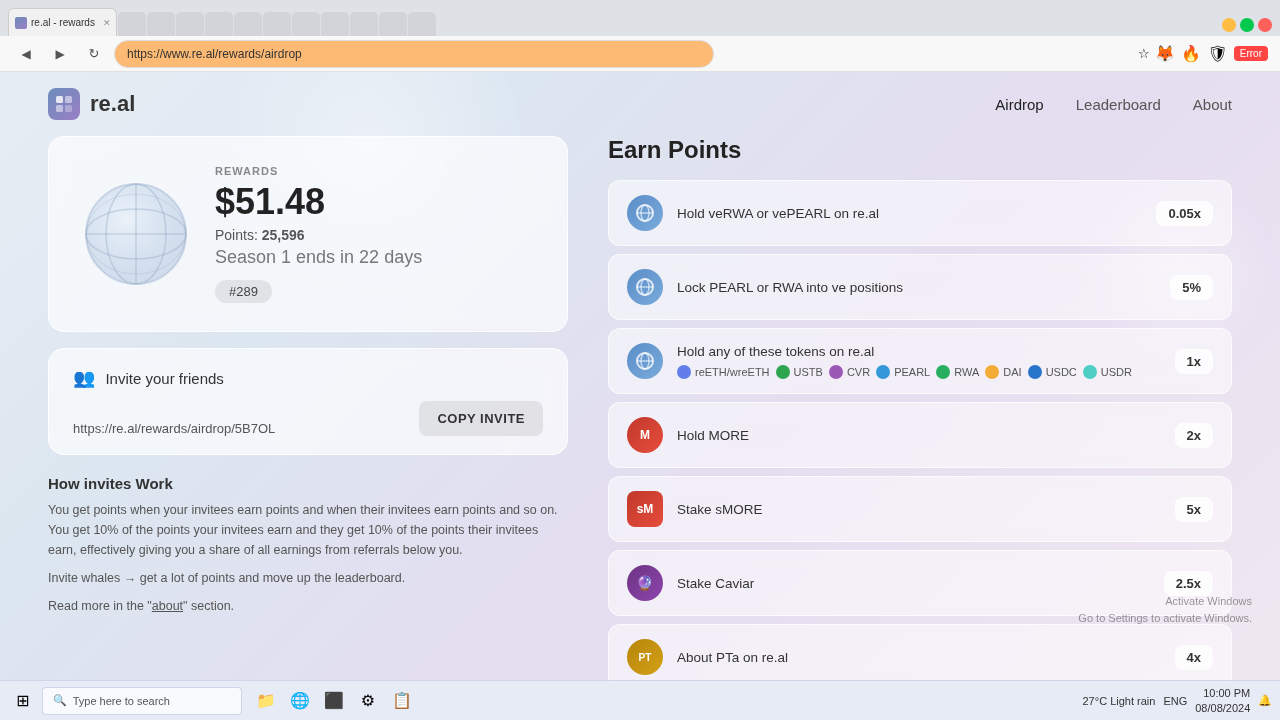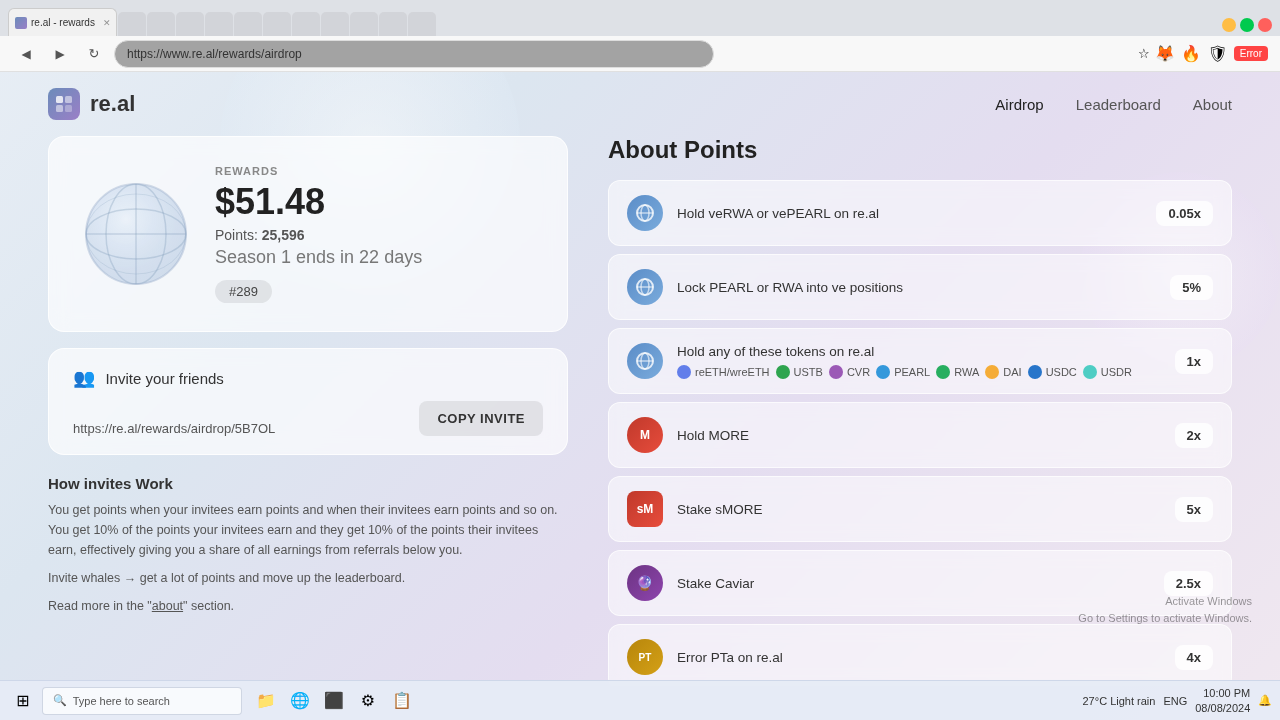--- a/index.html
+++ b/index.html
@@ -44,21 +44,21 @@
       color: #555;
       font-size: 14px;
     }
     .address-bar {
       flex: 1;
       height: 28px;
       border: 1px solid #ddd;
       border-radius: 14px;
       padding: 0 12px;
       font-size: 12px;
-      background: #a3a3a3;
+      background: #fdba74;
       color: #333;
       max-width: 600px;
     }
 
     .url-row {
       display: flex;
       align-items: center;
       gap: 6px;
       padding: 6px 12px;
       background: #f8f8f8;
@@ -527,21 +527,21 @@
         <p>
           <span>Invite whales → get a lot of points and move up the leaderboard.</span>
         </p>
         <p>
           Read more in the "<a href="#">about</a>" section.
         </p>
       </div>
     </div>
 
     <div class="right-panel">
-      <div class="earn-points-title">About Points</div>
+      <div class="earn-points-title">Earn Points</div>
 
       <div class="earn-card">
         <div class="earn-icon" style="background:linear-gradient(135deg,#5b8dc8,#7aabdc);">
           <svg width="20" height="20" viewBox="0 0 20 20">
             <circle cx="10" cy="10" r="8" fill="none" stroke="rgba(255,255,255,0.8)" stroke-width="2"></circle>
             <ellipse cx="10" cy="10" rx="4" ry="8" fill="none" stroke="rgba(255,255,255,0.6)" stroke-width="1.5"></ellipse>
             <line x1="2" y1="10" x2="18" y2="10" stroke="rgba(255,255,255,0.6)" stroke-width="1.5"></line>
           </svg>
         </div>
         <div class="earn-text">
@@ -642,21 +642,21 @@
           <div class="earn-text-main">Stake Caviar</div>
         </div>
         <div class="earn-multiplier">2.5x</div>
       </div>
 
       <div class="earn-card">
         <div class="earn-icon" style="background:linear-gradient(135deg,#b7860b,#d4a017);">
           <span style="color:white;font-weight:700;font-size:10px;">PT</span>
         </div>
         <div class="earn-text">
-          <div class="earn-text-main">Error PTa on re.al</div>
+          <div class="earn-text-main">About PTa on re.al</div>
         </div>
         <div class="earn-multiplier">4x</div>
       </div>
 
     </div>
   </div>
 
   <div class="activate-windows">
     <p>Activate Windows</p>
     <p>Go to Settings to activate Windows.</p>

